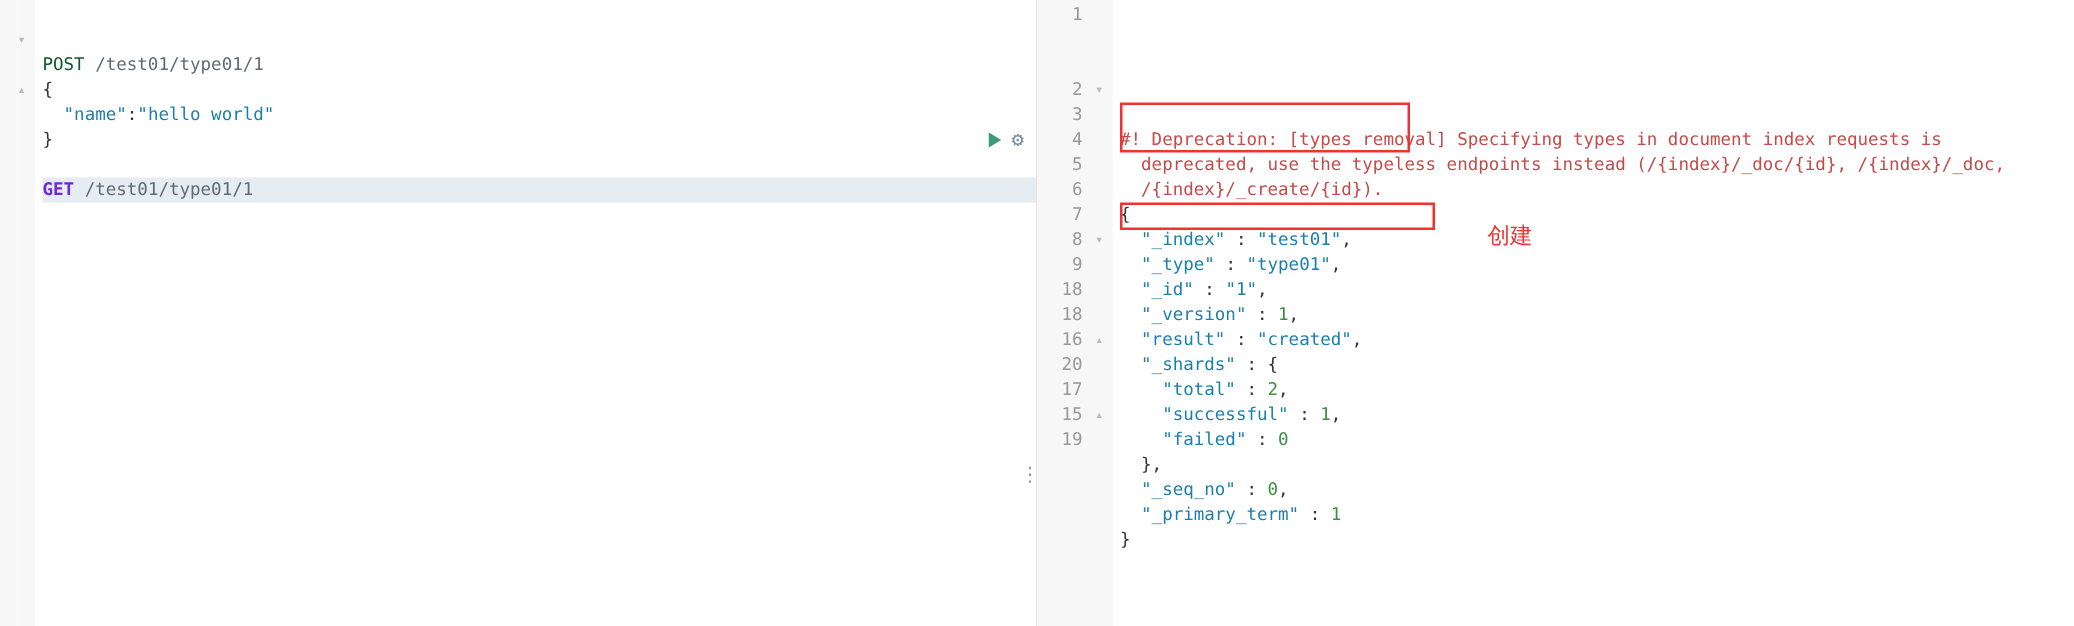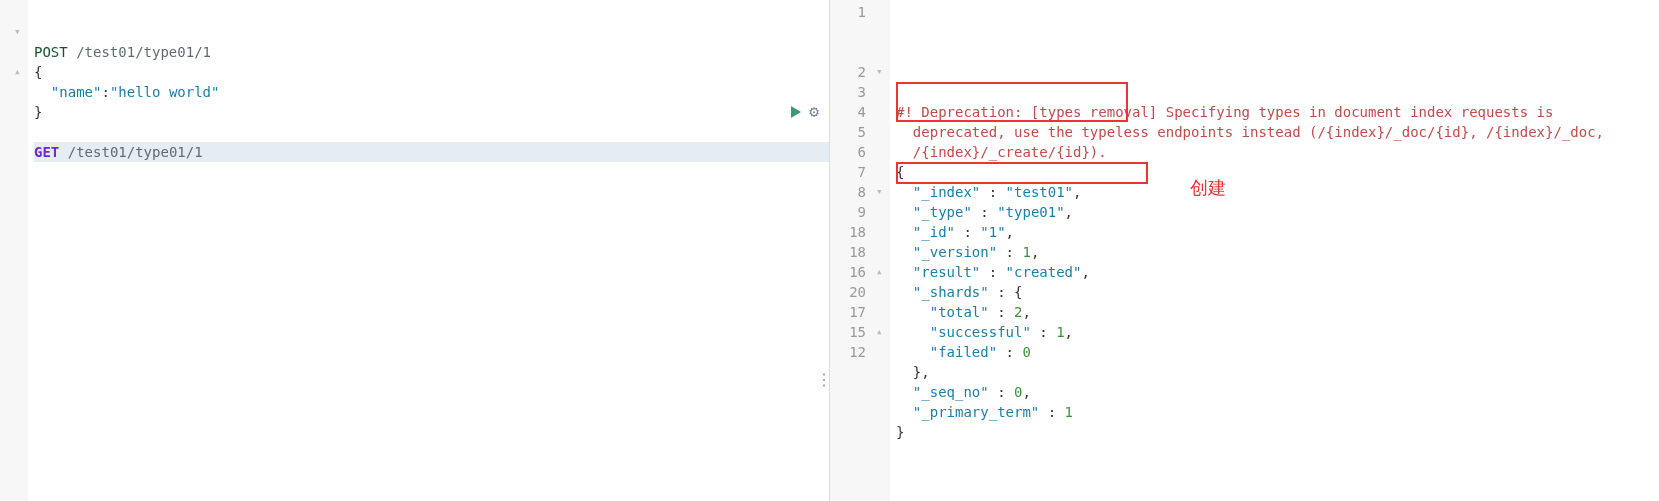--- a/index.html
+++ b/index.html
@@ -136,21 +136,21 @@
       <div class="line">6</div>
       <div class="line">7</div>
       <div class="line">8</div>
       <div class="line">9</div>
       <div class="line">18</div>
       <div class="line">18</div>
       <div class="line">16</div>
       <div class="line">20</div>
       <div class="line">17</div>
       <div class="line">15</div>
-      <div class="line">12</div>
+      <div class="line">19</div>
     </div>
   <div class="fold-gutter" id="right-fold">
       <div class="line tall-line"></div>
       <div class="line">▾</div>
       <div class="line"></div>
       <div class="line"></div>
       <div class="line"></div>
       <div class="line"></div>
       <div class="line"></div>
       <div class="line">▾</div>

